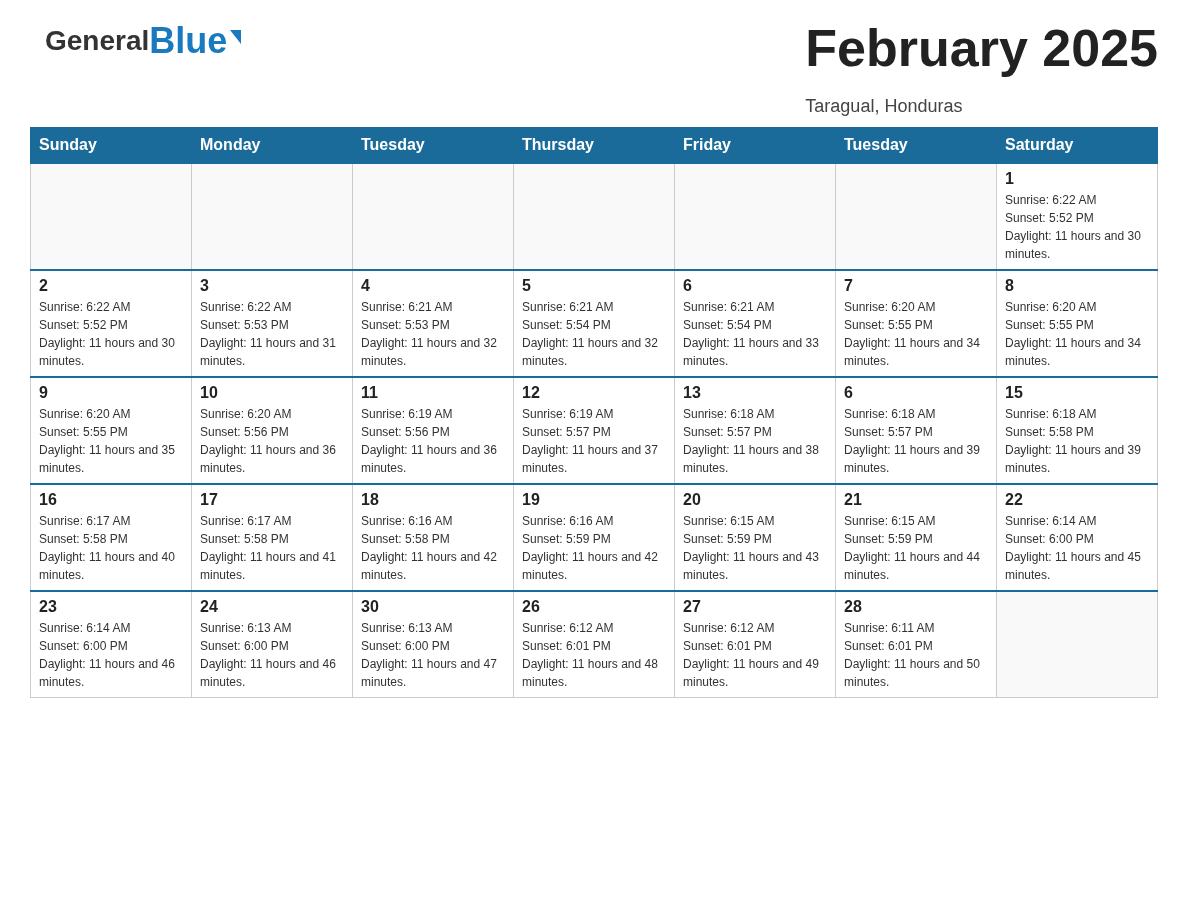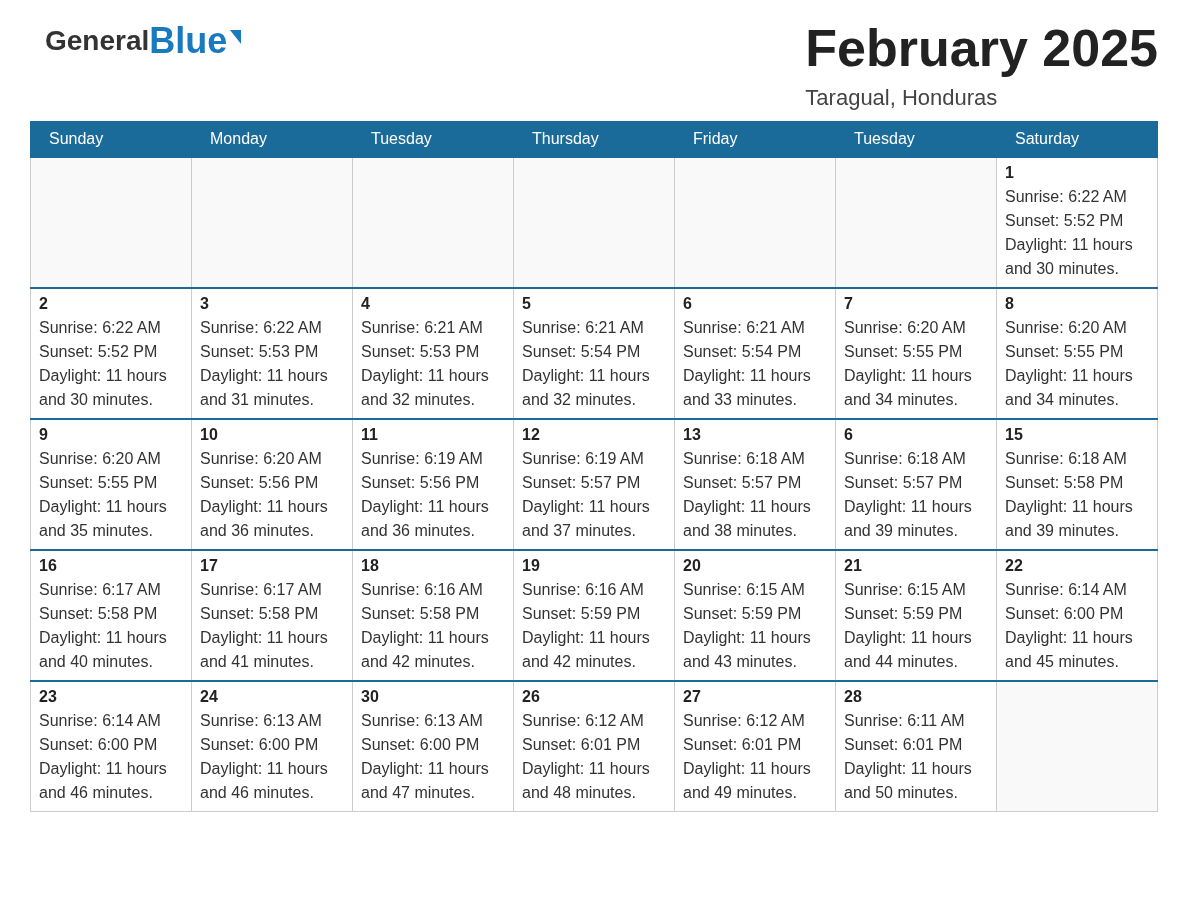--- a/index.html
+++ b/index.html
@@ -39,35 +39,35 @@
     .title-section {
       text-align: left;
     }
     .month-title {
       font-size: 52px;
       font-weight: bold;
       color: #222;
       line-height: 1.1;
     }
     .location {
-      font-size: 22px;
+      font-size: 18px;
       color: #444;
-      margin-top: 8px;
+      margin-top: 19px;
     }
     .calendar {
       width: 100%;
       border-collapse: collapse;
       margin-top: 8px;
     }
     .calendar th {
       background-color: #1a6b9a;
       color: #fff;
       font-size: 16px;
-      font-weight: normal;
-      padding: 8px 18px;
+      font-weight: bold;
+      padding: 8px 8px;
       text-align: left;
       border: 1px solid #1a6b9a;
     }
     .calendar td {
       vertical-align: top;
       border: 1px solid #ccc;
       padding: 6px 8px;
       width: 14.28%;
       min-height: 110px;
       font-size: 12.5px;
@@ -78,21 +78,21 @@
       background: #f9f9f9;
     }
     .day-number {
       font-size: 16px;
       font-weight: bold;
       color: #222;
       display: block;
       margin-bottom: 3px;
     }
     .day-info {
-      font-size: 16px;
+      font-size: 12px;
       color: #333;
       line-height: 1.5;
     }
     .week-row td {
       border-top: 2px solid #1a6b9a;
     }
     .logo-triangle {
       display: inline-block;
       width: 0;
       height: 0;

